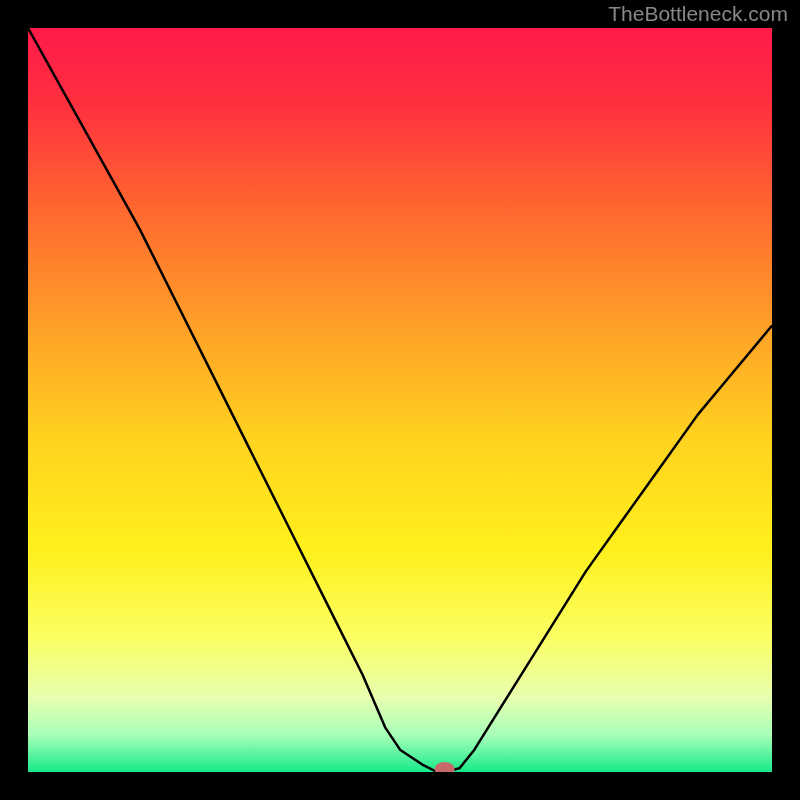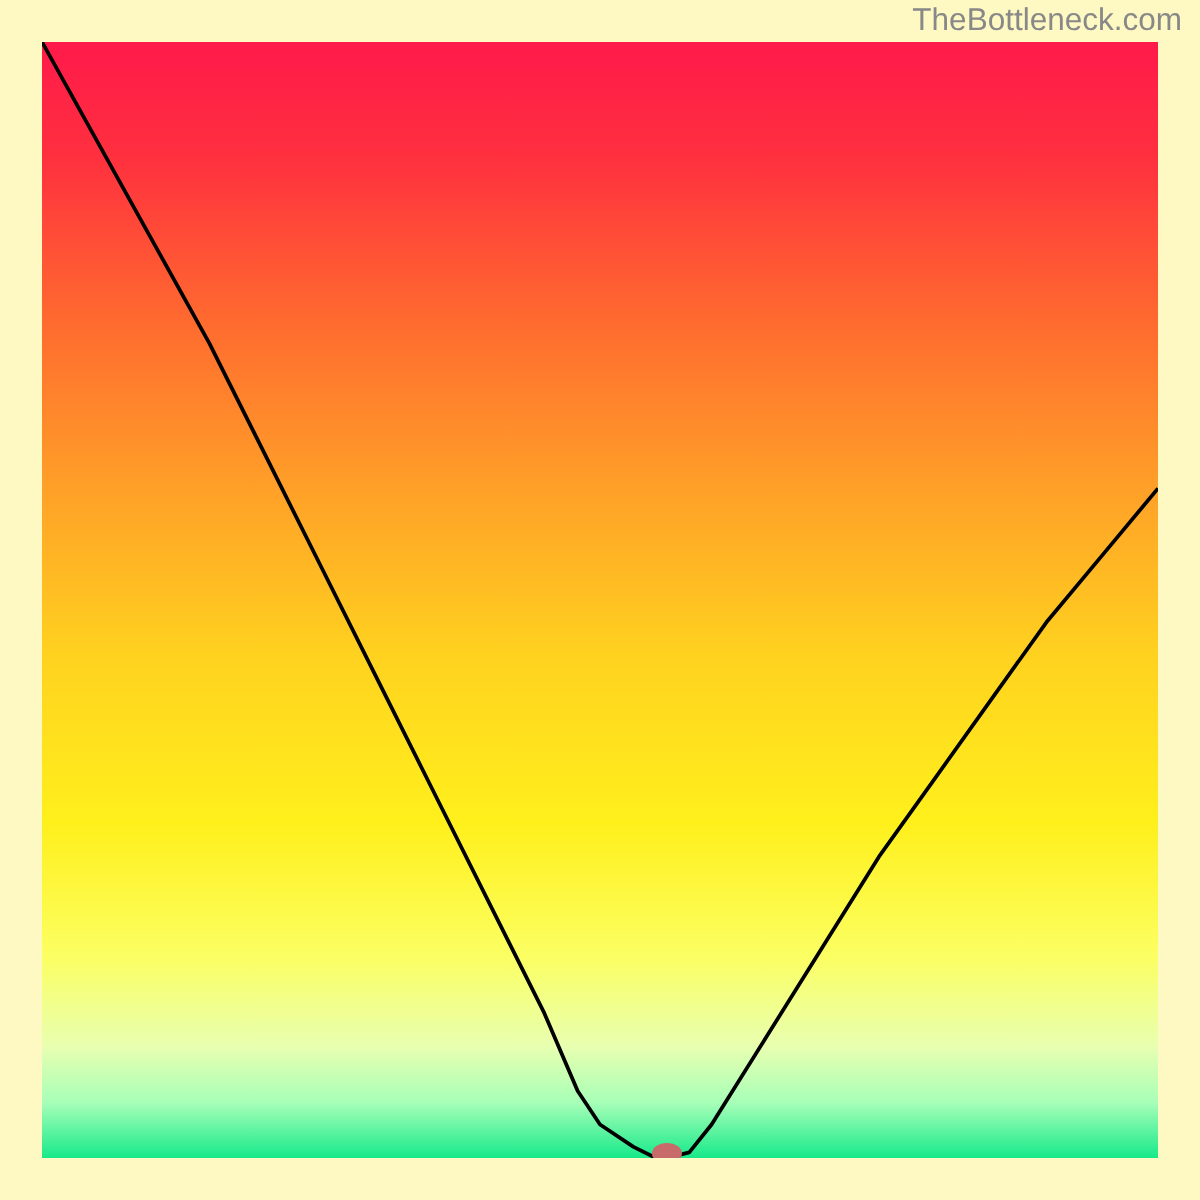--- a/index.html
+++ b/index.html
@@ -7,21 +7,21 @@
     padding: 0;
     width: 800px;
     height: 800px;
     overflow: hidden;
     font-family: Arial, sans-serif;
   }
   .container {
     width: 800px;
     height: 800px;
     position: relative;
-    background: #fef9c3;
+    background: #000000;
   }
   .watermark {
     position: absolute;
     top: 2px;
     right: 12px;
     color: #888;
     font-size: 21px;
     font-weight: 500;
     z-index: 10;
   }

